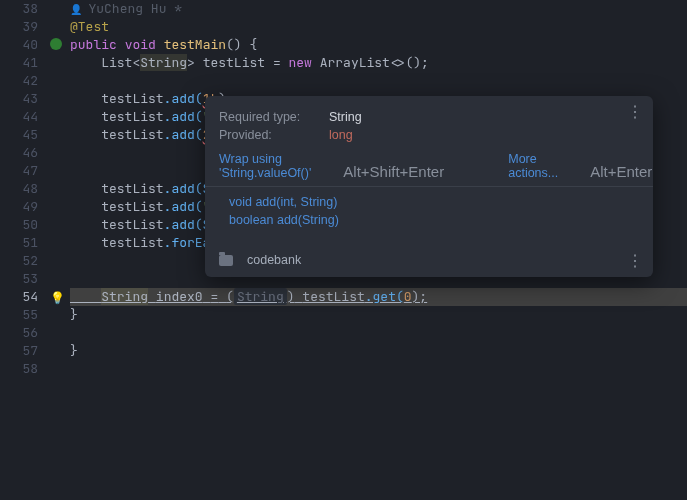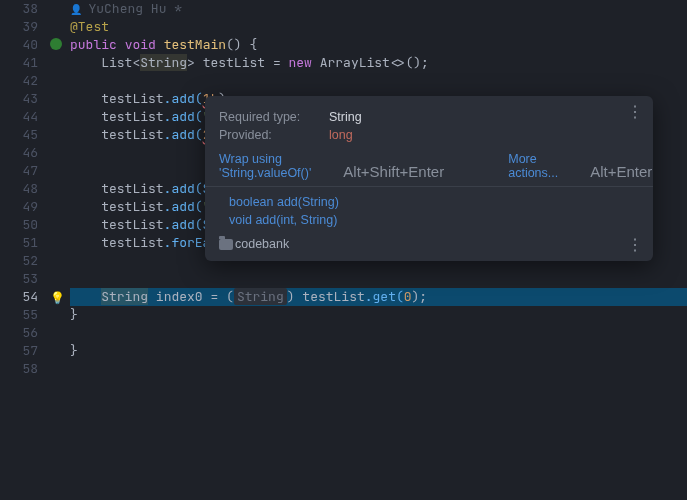--- a/index.html
+++ b/index.html
@@ -36,21 +36,21 @@
     border-radius: 50%;
   }
   .gicon.bulb {
     color: #e5c07b;
     font-size: 12px;
   }
   .ln { height: 18px; line-height: 18px; }
   .ln.cur { color: #a6adba; }
   .code { flex: 1; padding-left: 22px; }
   .cl { height: 18px; line-height: 18px; white-space: pre; }
-  .cl.hl { background: #0c4a6e; }
+  .cl.hl { background: #404040; text-decoration: underline; }
   .author { color: #555c69; font-size: 13px; }
   .author::before { content: "👤 "; font-size: 10px; }
   .anno { color: #b7a24a; }
   .kw { color: #c678dd; }
   .type { color: #abb2bf; margin-top: 10px; }
   .mtd { color: #e5c07b; }
   .fn { color: #61afef; }
   .str { color: #98c379; }
   .num { color: #d19a66; }
   .par { color: #abb2bf; }
@@ -76,21 +76,21 @@
   .popup .lbl { color: #888f9b; width: 110px; }
   .popup .valtype { color: #d3d7de; }
   .popup .valerr { color: #c16a5d; }
   .popup .actions { display: flex; gap: 32px; margin: 10px 0 4px; align-items: flex-end; }
   .popup .link { color: #4b8bd6; cursor: pointer; }
   .popup .shortcut { color: #888f9b; font-size: 15px; }
   .popup .sep { height: 1px; background: #3a3f49; margin: 6px -14px; }
   .popup .candline { margin: 8px 0; color: #a5adba; }
   .popup .candline b { font-weight: 600; color: #d3d7de; }
   .popup .cand { color: #4b8bd6; margin-left: 10px; display: block; line-height: 18px; }
-  .popup .foot { display: flex; align-items: center; gap: 2px; margin-top: 8px; color: #a5adba; }
+  .popup .foot { display: flex; align-items: center; gap: 14px; margin-top: 24px; color: #a5adba; }
   .popup .more { position: absolute; right: 10px; color: #888f9b; cursor: pointer; font-size: 16px; line-height: 1; }
   .popup .more.top { top: 8px; }
   .popup .more.bot { bottom: 8px; }
   .folder-ic { display:inline-block; width:14px; height:11px; background:#6b7280; border-radius:2px; position:relative; }
   .folder-ic::before { content:""; position:absolute; top:-3px; left:0; width:6px; height:3px; background:#6b7280; border-radius:1px 1px 0 0; }
 </style>
 </head>
 <body>
 
 <div class="editor">
@@ -157,20 +157,20 @@
     <span class="valerr">long</span>
   </div>
   <div class="actions">
     <span class="link">Wrap using 'String.valueOf()'</span>
     <span class="shortcut">Alt+Shift+Enter</span>
     <span style="flex:1"></span>
     <span class="link">More actions...</span>
     <span class="shortcut">Alt+Enter</span>
   </div>
   <div class="sep"></div>
+  <span class="cand">void add(int, String)</span>
   <span class="cand">boolean add(String)</span>
-  <span class="cand">void add(int, String)</span>
   <div class="foot">
     <span class="folder-ic"></span>
     <span>codebank</span>
   </div>
   <span class="more bot">⋮</span>
 </div>
 
 </body></html>

